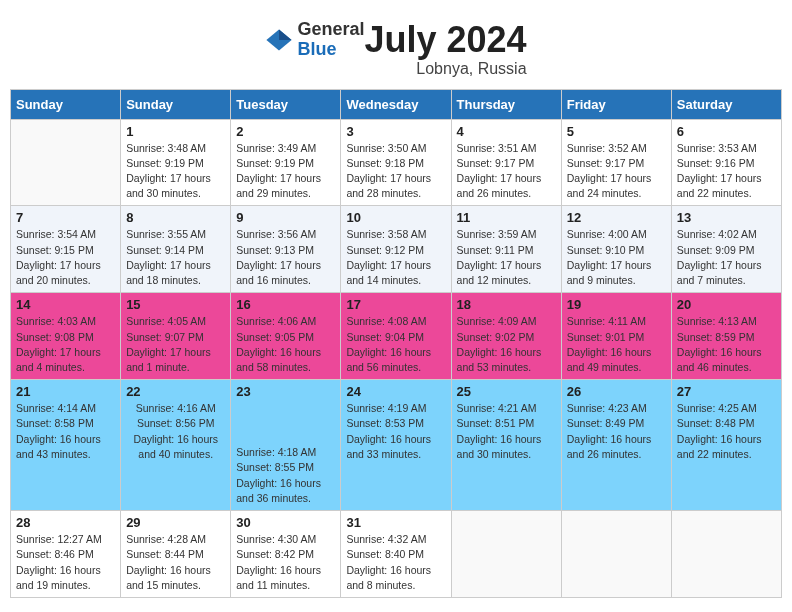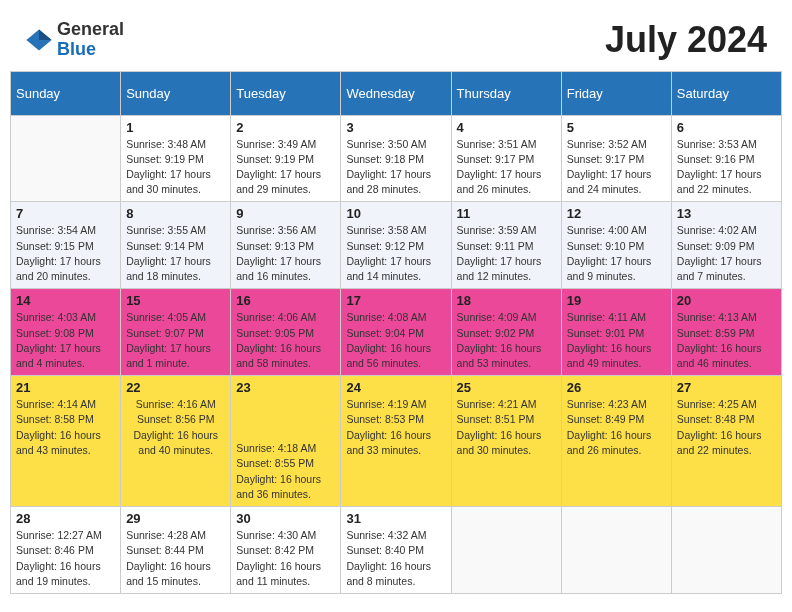--- a/index.html
+++ b/index.html
@@ -5,21 +5,21 @@
     * { box-sizing: border-box; margin: 0; padding: 0; }
     body {
       font-family: Arial, sans-serif;
       background: #fff;
       width: 792px;
       min-height: 612px;
       padding: 10px;
     }
     .header {
       display: flex;
-      justify-content: space-between;
+      justify-content: center;
       align-items: flex-start;
       padding: 10px 15px 5px 15px;
     }
     .logo {
       display: flex;
       align-items: center;
       gap: 4px;
     }
     .logo-text {
       font-size: 18px;
@@ -47,22 +47,22 @@
     }
     .calendar {
       width: 100%;
       border-collapse: collapse;
       margin-top: 6px;
     }
     .calendar th {
       background-color: #2673b8;
       color: #fff;
       font-size: 13px;
-      font-weight: normal;
-      padding: 14px 5px;
+      font-weight: bold;
+      padding: 7px 5px;
       text-align: left;
       border: 1px solid #ccc;
     }
     .calendar td {
       border: 1px solid #ccc;
       vertical-align: top;
       padding: 4px 5px;
       width: calc(100% / 7);
       min-height: 80px;
       font-size: 11px;
@@ -93,20 +93,21 @@
       <polygon points="20,5 38,20 20,35 2,20" fill="#2673b8"></polygon>
       <polygon points="20,5 38,20 20,20" fill="#1a4f8a"></polygon>
     </svg>
     <div class="logo-text">
       <div class="logo-general">General</div>
       <div class="logo-blue">Blue</div>
     </div>
   </div>
   <div class="title-block">
     <div class="month-year">July 2024</div>
+    <div class="location">Lobnya, Russia</div>
   </div>
 </div>
 
 <table class="calendar">
   <thead>
     <tr>
     <th>Sunday</th>
         <th>Sunday</th>
         <th>Tuesday</th>
         <th>Wednesday</th>
@@ -256,21 +257,21 @@
 and 49 minutes.</div>
         </td>
         <td>
           <span class="day-number">20</span>
           <div class="day-info" style="white-space: pre-line;">Sunrise: 4:13 AM
 Sunset: 8:59 PM
 Daylight: 16 hours
 and 46 minutes.</div>
         </td>
       </tr>
-      <tr style="background-color: #fde047; padding-left: 28px;">
+      <tr style="background-color: #7dd3fc; padding-left: 28px;">
         <td>
           <span class="day-number">21</span>
           <div class="day-info" style="white-space: pre-line;">Sunrise: 4:14 AM
 Sunset: 8:58 PM
 Daylight: 16 hours
 and 43 minutes.</div>
         </td>
         <td>
           <span class="day-number">22</span>
           <div class="day-info" style="white-space: pre-line; text-align: center;">Sunrise: 4:16 AM

